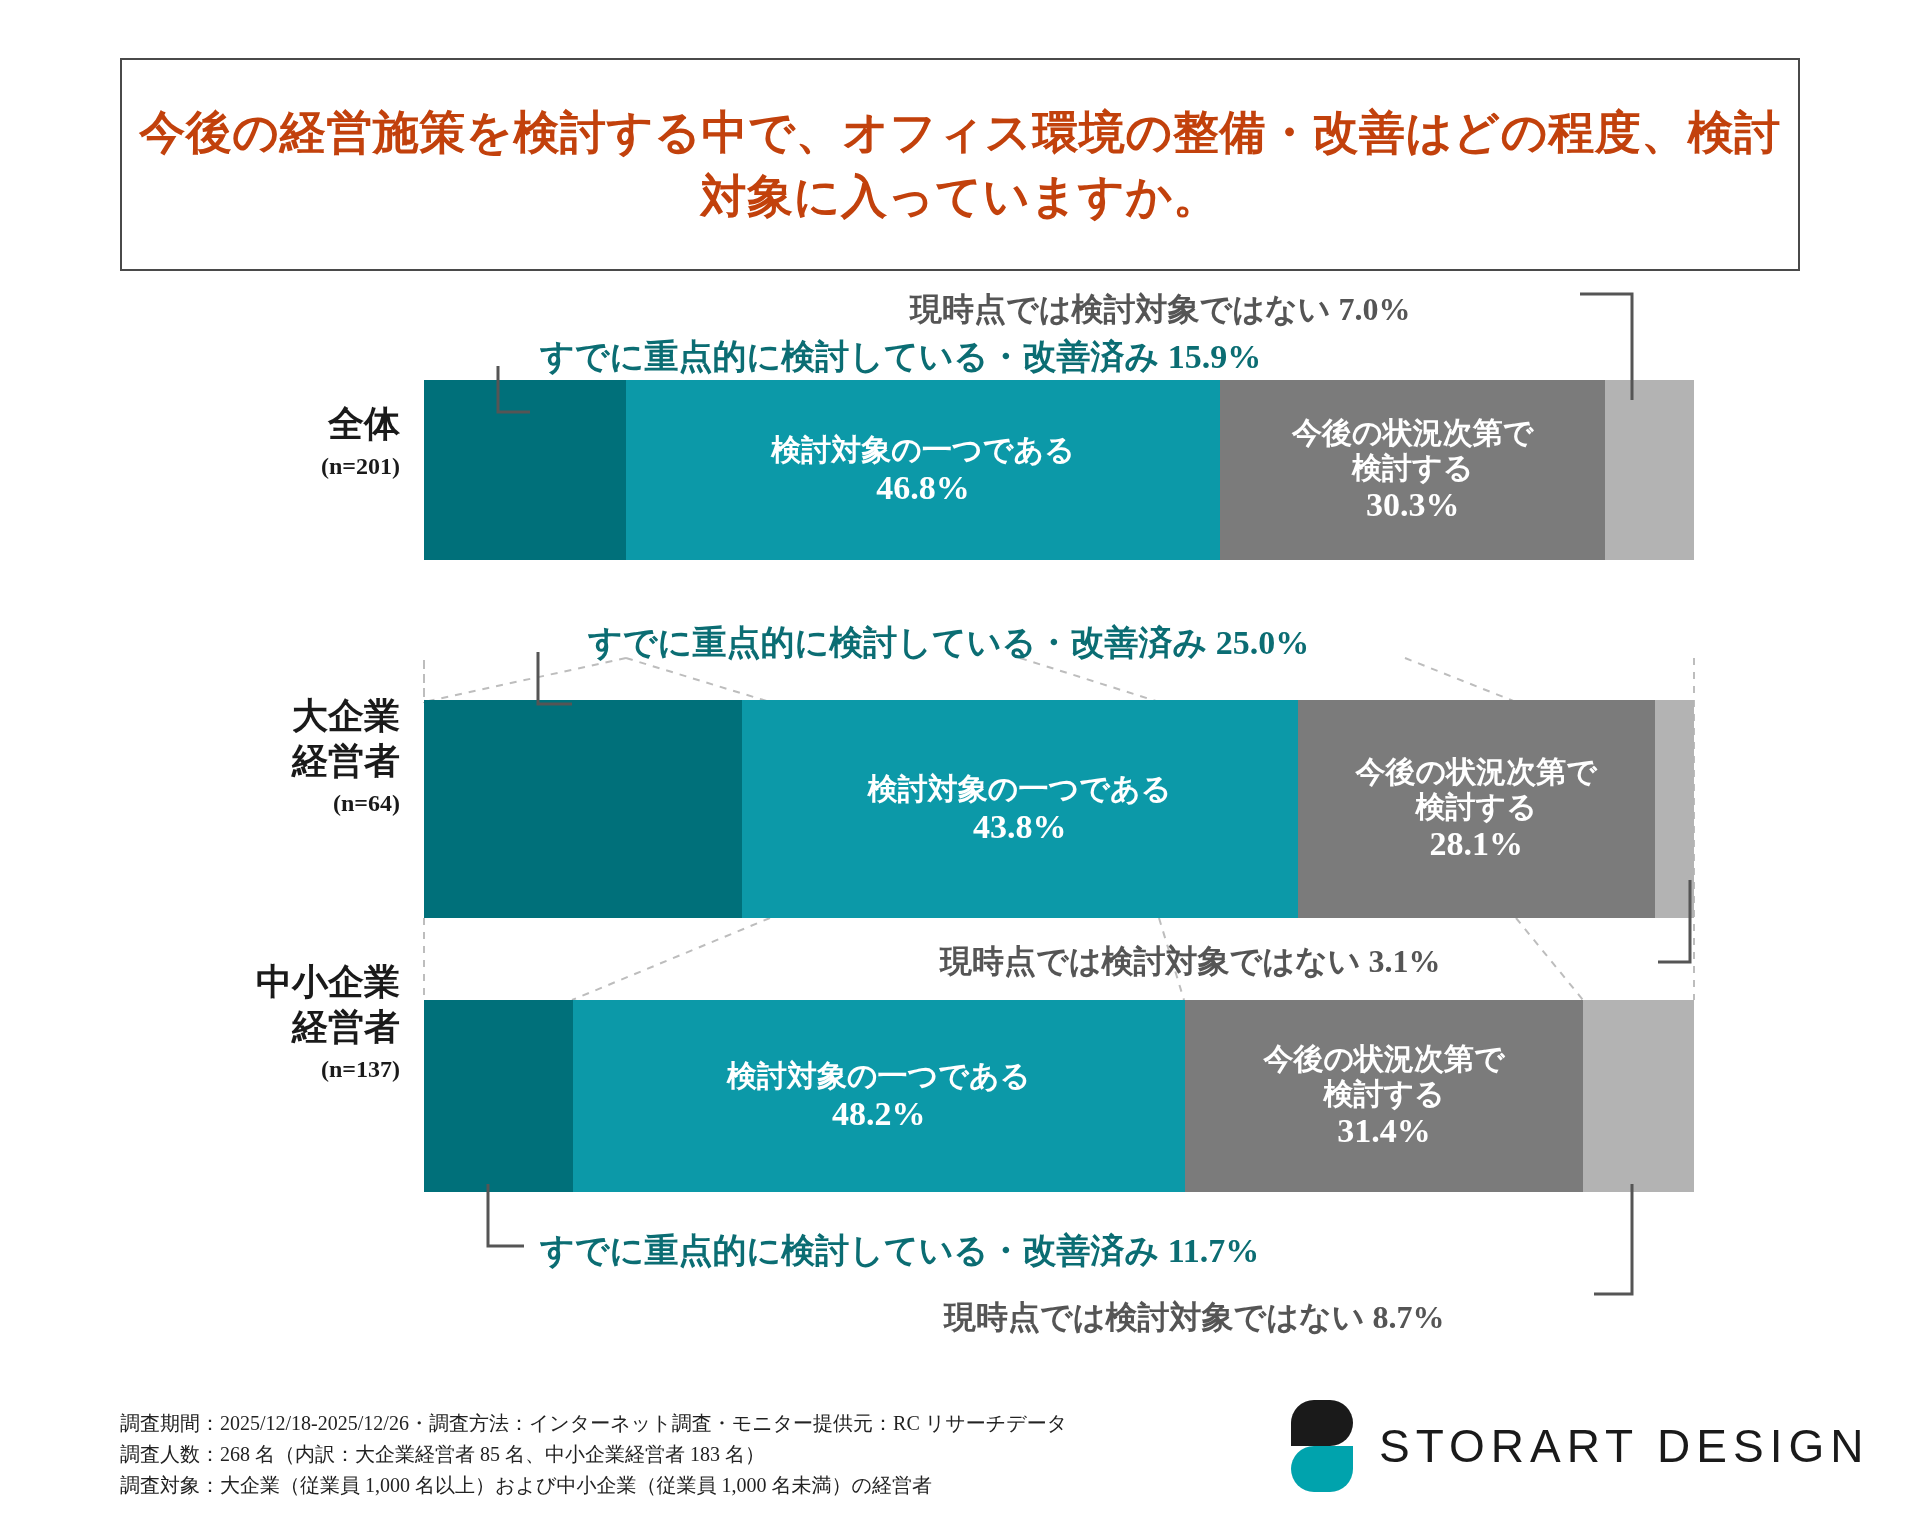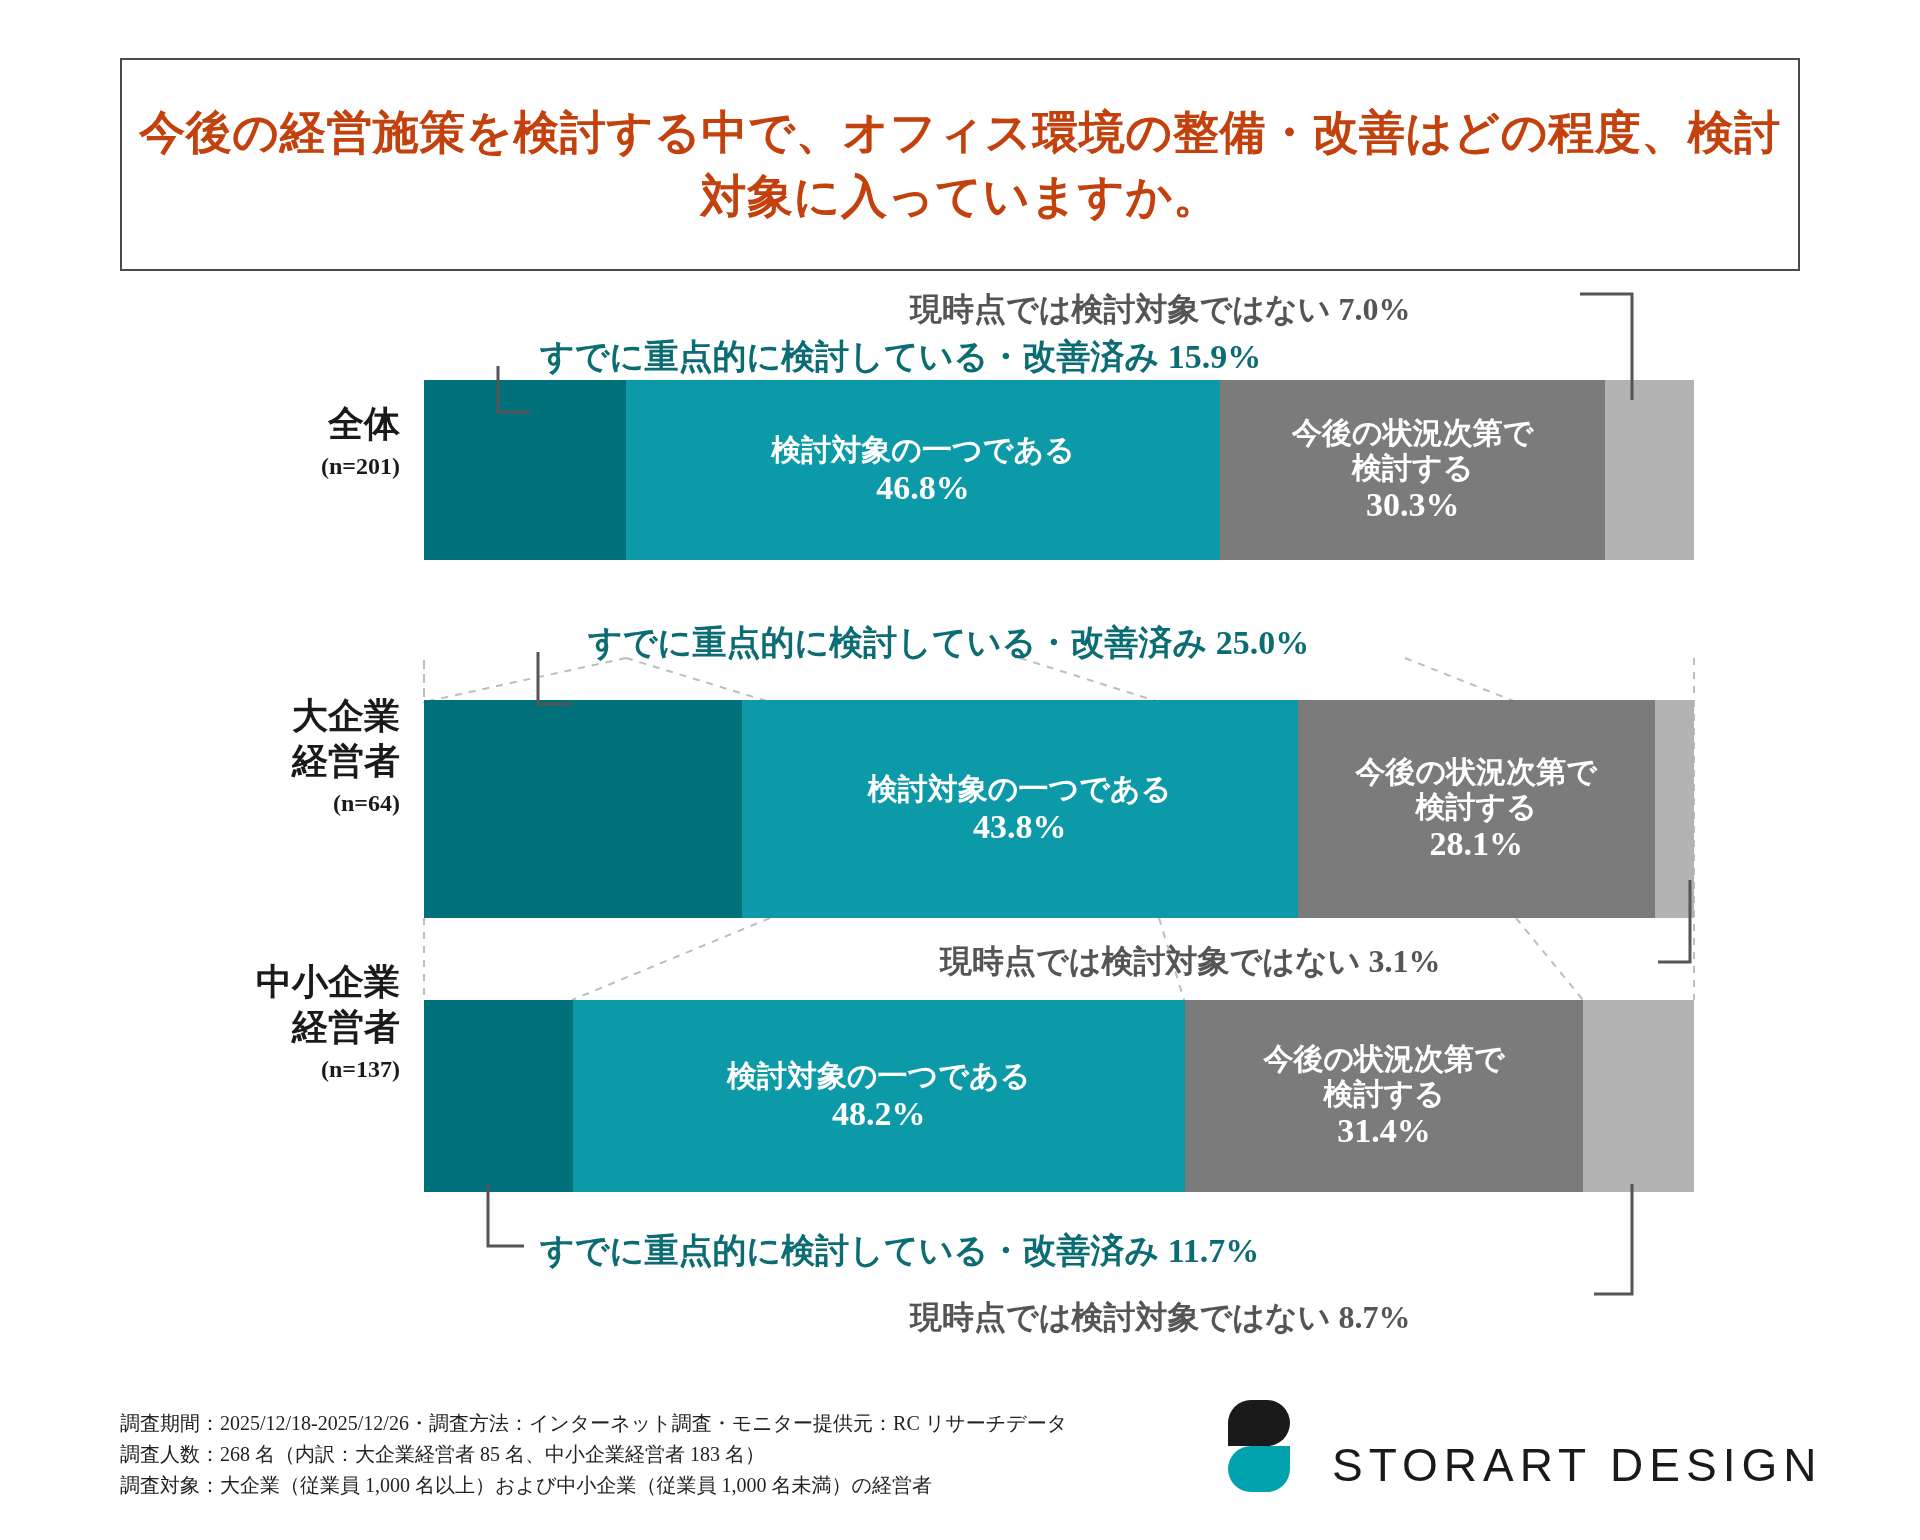--- a/index.html
+++ b/index.html
@@ -79,22 +79,22 @@
   .footer{
     position:absolute;
     left:120px;top:1408px;
     width:1200px;
     font-size:20px;
     color:#222;
     line-height:1.55;
   }
   .logo{
     position:absolute;
-    left:1228px;top:1400px;
-    display:flex;align-items:flex-end;gap:42px;
+    left:1291px;top:1400px;
+    display:flex;align-items:center;gap:26px;
   }
   .logo-mark{width:62px;height:92px;position:relative;}
   .logo-mark .top{
     position:absolute;left:0;top:0;width:62px;height:46px;
     background:#1a1a1a;
     border-top-left-radius:31px;border-top-right-radius:31px;
     border-bottom-right-radius:31px;
   }
   .logo-mark .bot{
     position:absolute;left:0;top:46px;width:62px;height:46px;
@@ -216,21 +216,21 @@
       <div class="val">31.4%</div>
     </div>
     <div class="seg small" style="width:8.7%;background:#b3b3b3;"></div>
   </div>
 
   <div class="callout teal" style="left:540px;top:928px;">すでに重点的に検討している・改善済み 11.7%</div>
   <svg width="150" height="90" style="position:absolute;left:480px;top:884px;">
     <polyline points="8,0 8,62 44,62" fill="none" stroke="#555" stroke-width="3"></polyline>
   </svg>
 
-  <div class="callout gray" style="left:910px;top:996px;">現時点では検討対象ではない  8.7%</div>
+  <div class="callout gray" style="left:944px;top:996px;">現時点では検討対象ではない  8.7%</div>
   <svg width="120" height="130" style="position:absolute;left:1580px;top:884px;">
     <polyline points="52,0 52,110 14,110" fill="none" stroke="#555" stroke-width="3"></polyline>
   </svg>
 
 </div>
 
 <div class="footer">
   <div>調査期間：2025/12/18-2025/12/26・調査方法：インターネット調査・モニター提供元：RC リサーチデータ</div>
   <div>調査人数：268 名（内訳：大企業経営者 85 名、中小企業経営者 183 名）</div>
   <div>調査対象：大企業（従業員 1,000 名以上）および中小企業（従業員 1,000 名未満）の経営者</div>

